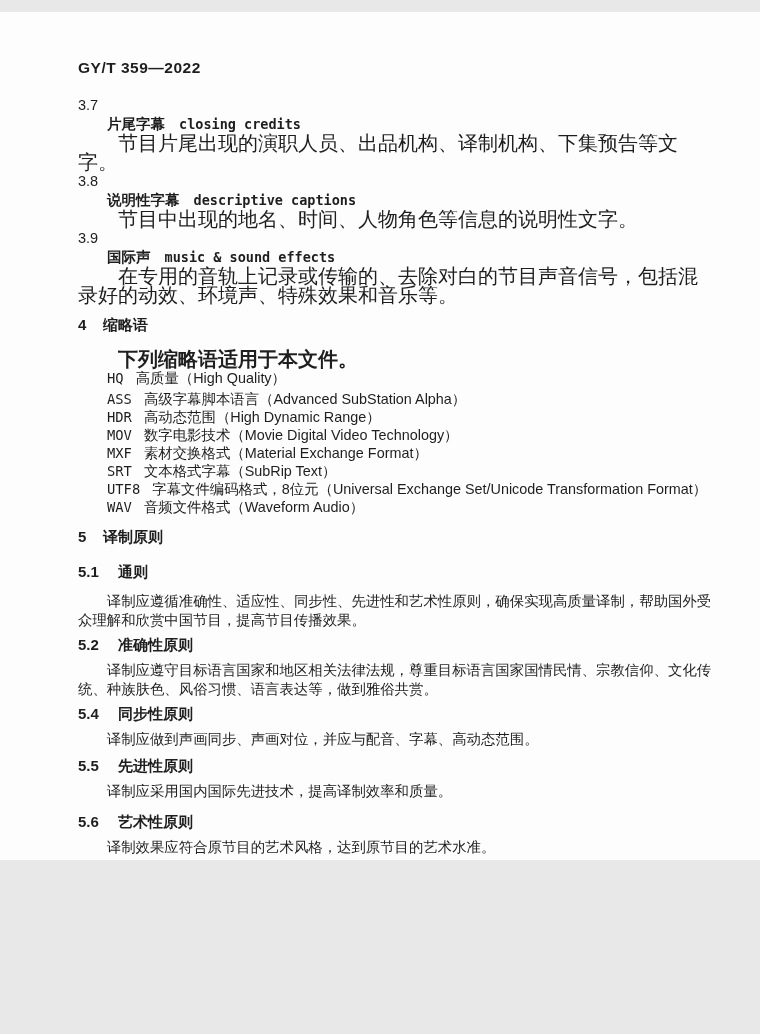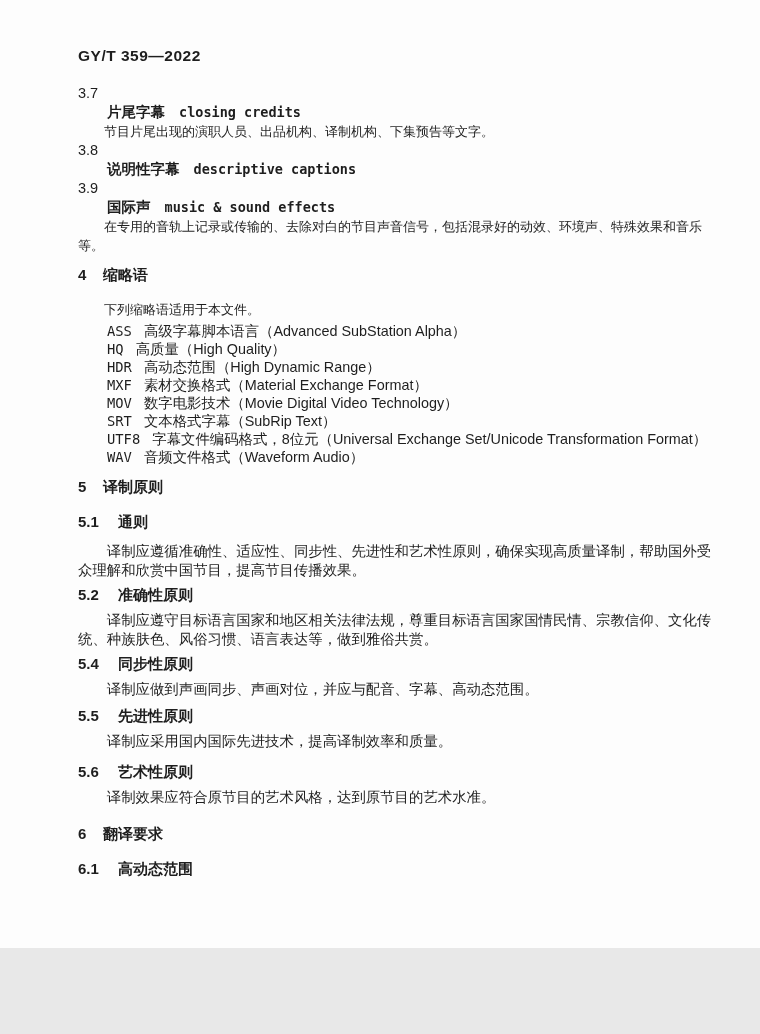--- a/index.html
+++ b/index.html
@@ -1,21 +1,21 @@
 <!DOCTYPE html>
 <html><head>
 <meta charset="utf-8">
 <style>
   * { margin: 0; padding: 0; box-sizing: border-box; }
   html, body { background: #e8e8e8; }
   .page {
     position: relative;
     width: 760px;
-    height: 948px;
-    margin: 0 auto;
+    height: 848px;
+    margin: 12px auto;
     background: #fdfdfd;
     color: #1e1e1e;
     font-family: "Liberation Sans", sans-serif;
     overflow: hidden;
   }
   .content {
     position: absolute;
     left: 78px;
     top: 46px;
     width: 634px;
@@ -37,21 +37,21 @@
     text-indent: 2em;
     white-space: nowrap;
   }
   .term-en {
     font-family: "DejaVu Sans Mono", monospace;
     font-size: 13.5px;
     font-weight: bold;
     margin-left: 14px;
   }
   .para {
-    font-size: 13px;
+    font-size: 20px;
     line-height: 19px;
     text-indent: 2em;
   }
   .body-para {
     font-size: 14.4px;
     line-height: 18.5px;
     text-indent: 2em;
   }
   .h-sec {
     font-size: 15px;
@@ -94,33 +94,34 @@
   <div class="content">
 
     <div class="doc-code">GY/T 359—2022</div>
 
     <div class="clause-num" style="margin-top:19px;">3.7</div>
     <div class="term-line"><span>片尾字幕</span><span class="term-en">closing credits</span></div>
     <div class="para">节目片尾出现的演职人员、出品机构、译制机构、下集预告等文字。</div>
 
     <div class="clause-num">3.8</div>
     <div class="term-line"><span>说明性字幕</span><span class="term-en">descriptive captions</span></div>
+    <div class="para">节目中出现的地名、时间、人物角色等信息的说明性文字。</div>
 
     <div class="clause-num">3.9</div>
     <div class="term-line"><span>国际声</span><span class="term-en">music &amp; sound effects</span></div>
     <div class="para">在专用的音轨上记录或传输的、去除对白的节目声音信号，包括混录好的动效、环境声、特殊效果和音乐等。</div>
 
     <div class="h-sec" style="margin-top:10px;"><span class="sec-no">4</span><span>缩略语</span></div>
-    <div class="para" style="margin-top:15px;">下列缩略语适用于本文件。</div>
+    <div class="para" style="margin-top:15px;font-weight:bold;">下列缩略语适用于本文件。</div>
 
+    <div class="abbr-row"><span class="abbr-code">HQ</span><span>高质量（High Quality）</span></div>
     <div class="abbr-row" style="margin-top:3px;"><span class="abbr-code">ASS</span><span>高级字幕脚本语言（Advanced SubStation Alpha）</span></div>
-    <div class="abbr-row"><span class="abbr-code">HQ</span><span>高质量（High Quality）</span></div>
     <div class="abbr-row"><span class="abbr-code">HDR</span><span>高动态范围（High Dynamic Range）</span></div>
+    <div class="abbr-row"><span class="abbr-code">MOV</span><span>数字电影技术（Movie Digital Video Technology）</span></div>
     <div class="abbr-row"><span class="abbr-code">MXF</span><span>素材交换格式（Material Exchange Format）</span></div>
-    <div class="abbr-row"><span class="abbr-code">MOV</span><span>数字电影技术（Movie Digital Video Technology）</span></div>
     <div class="abbr-row"><span class="abbr-code">SRT</span><span>文本格式字幕（SubRip Text）</span></div>
     <div class="abbr-row"><span class="abbr-code">UTF8</span><span>字幕文件编码格式，8位元（Universal Exchange Set/Unicode Transformation Format）</span></div>
     <div class="abbr-row"><span class="abbr-code">WAV</span><span>音频文件格式（Waveform Audio）</span></div>
 
     <div class="h-sec" style="margin-top:11px;"><span class="sec-no">5</span><span>译制原则</span></div>
 
     <div class="h-sub" style="margin-top:15px;"><span class="sec-no">5.1</span><span>通则</span></div>
     <div class="body-para" style="margin-top:10px;">译制应遵循准确性、适应性、同步性、先进性和艺术性原则，确保实现高质量译制，帮助国外受众理解和欣赏中国节目，提高节目传播效果。</div>
 
     <div class="h-sub" style="margin-top:6px;"><span class="sec-no">5.2</span><span>准确性原则</span></div>

